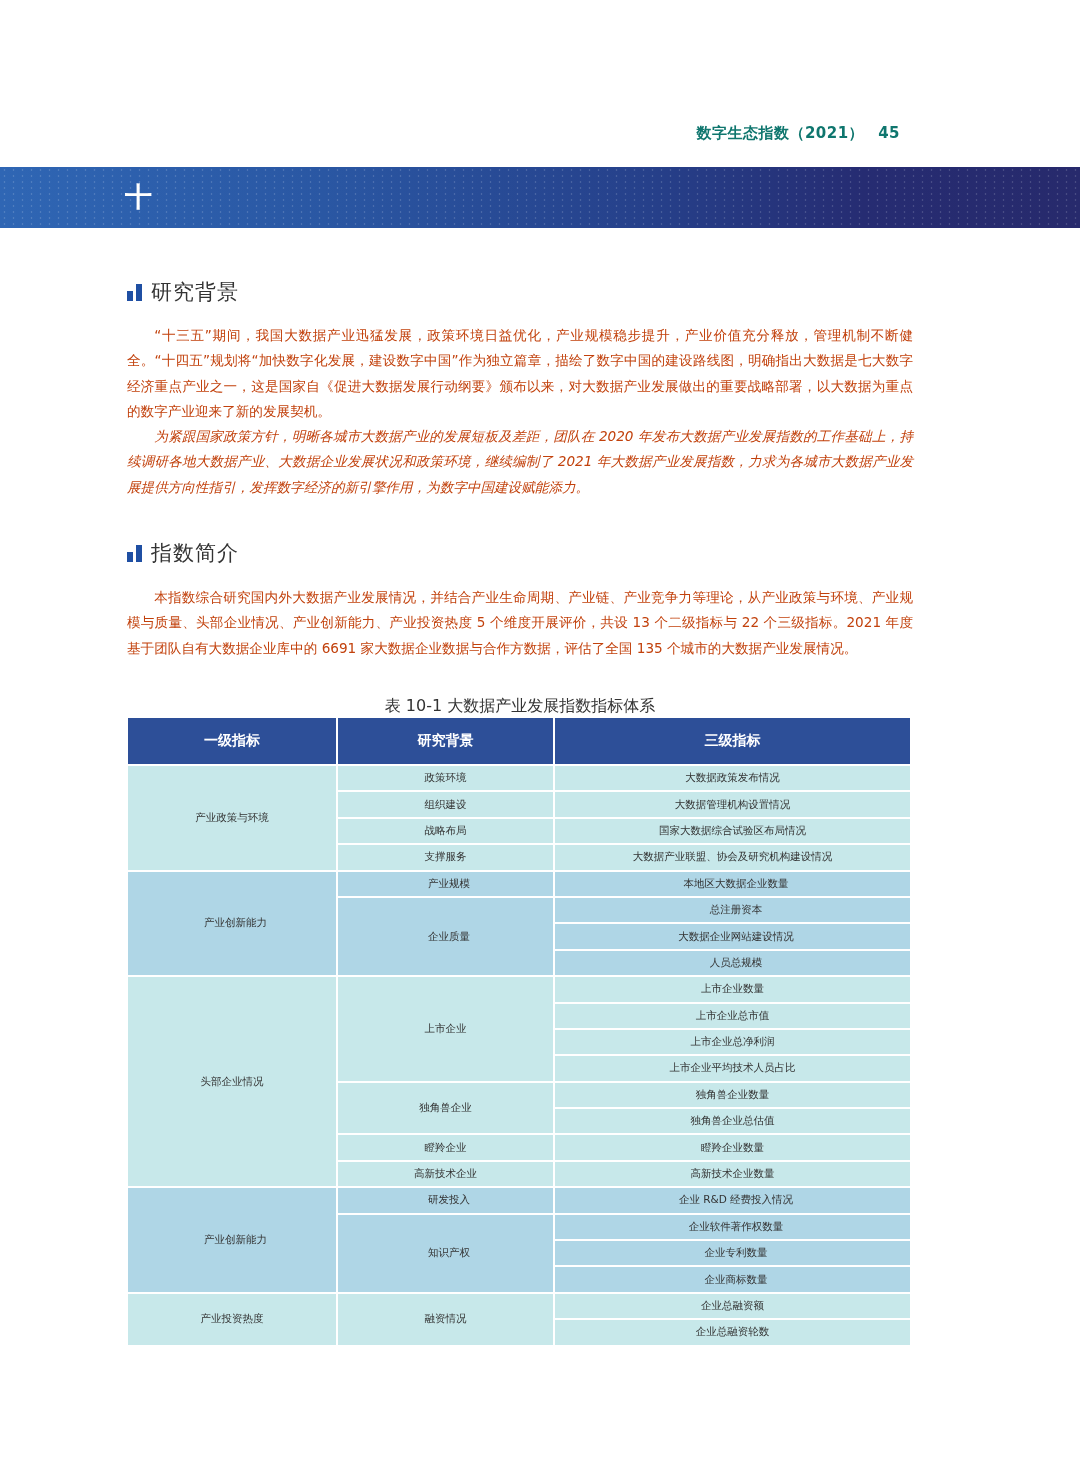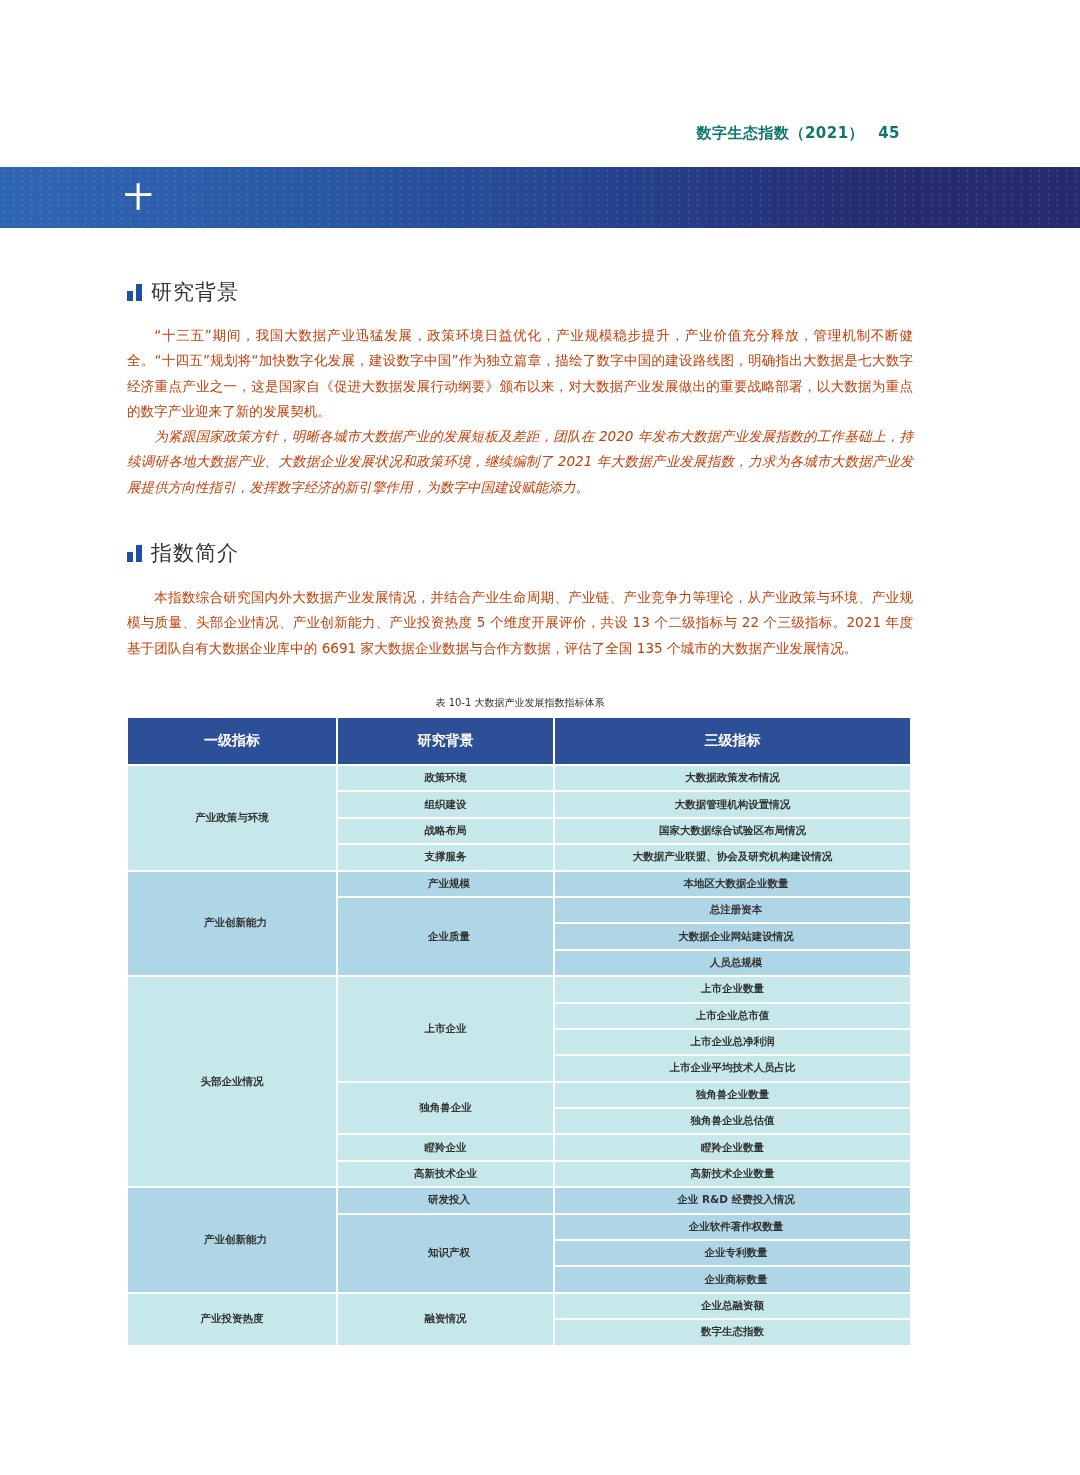--- a/index.html
+++ b/index.html
@@ -35,30 +35,30 @@
   .bar-icon span { display: block; width: 6px; background: #1f4fa3; }
   .bar-icon span:first-child { height: 10px; }
   .bar-icon span:last-child { height: 17px; }
   .section-head .label { font-size: 21px; font-weight: normal; color: #333; letter-spacing: 1px; }
   .para {
     position: absolute; left: 127px; width: 786px; font-size: 13.6px; line-height: 25.3px; color: #c2410c;
     text-align: justify; margin: 0;
   }
   .para.indent { text-indent: 2em; }
   .caption {
-    position: absolute; top: 696px; left: 0; width: 1040px; text-align: center; font-size: 10px; color: #333;
+    position: absolute; top: 696px; left: 0; width: 1040px; text-align: center; font-size: 16px; color: #333;
   }
   table.idx {
     position: absolute; left: 126px; top: 716px; width: 786px; border-collapse: separate; border-spacing: 2px;
     font-size: 10.5px; color: #333; table-layout: fixed;
   }
   table.idx th {
     background: #2d4f98; color: #fff; font-size: 14px; font-weight: bold; height: 34px; padding: 6px; text-align: center;
   }
-  table.idx td { text-align: center; padding: 0; height: 24.4px; font-weight: bold; }
+  table.idx td { text-align: center; padding: 0; height: 24.4px; }
   tr.g-a td { background: #c7e8ea; }
   tr.g-b td { background: #afd6e6; padding-left: 7px; }
 </style>
 </head>
 <body>
 
 <div class="running-head">
   <span>数字生态指数（2021）</span><span class="pg">45</span>
 </div>
 
@@ -182,16 +182,16 @@
     <tr class="g-b">
       <td>企业商标数量</td>
     </tr>
 
     <tr class="g-a">
       <td rowspan="2">产业投资热度</td>
       <td rowspan="2">融资情况</td>
       <td>企业总融资额</td>
     </tr>
     <tr class="g-a">
-      <td>数字生态指数</td>
+      <td>企业总融资轮数</td>
     </tr>
   </tbody>
 </table>
 
 </body></html>

